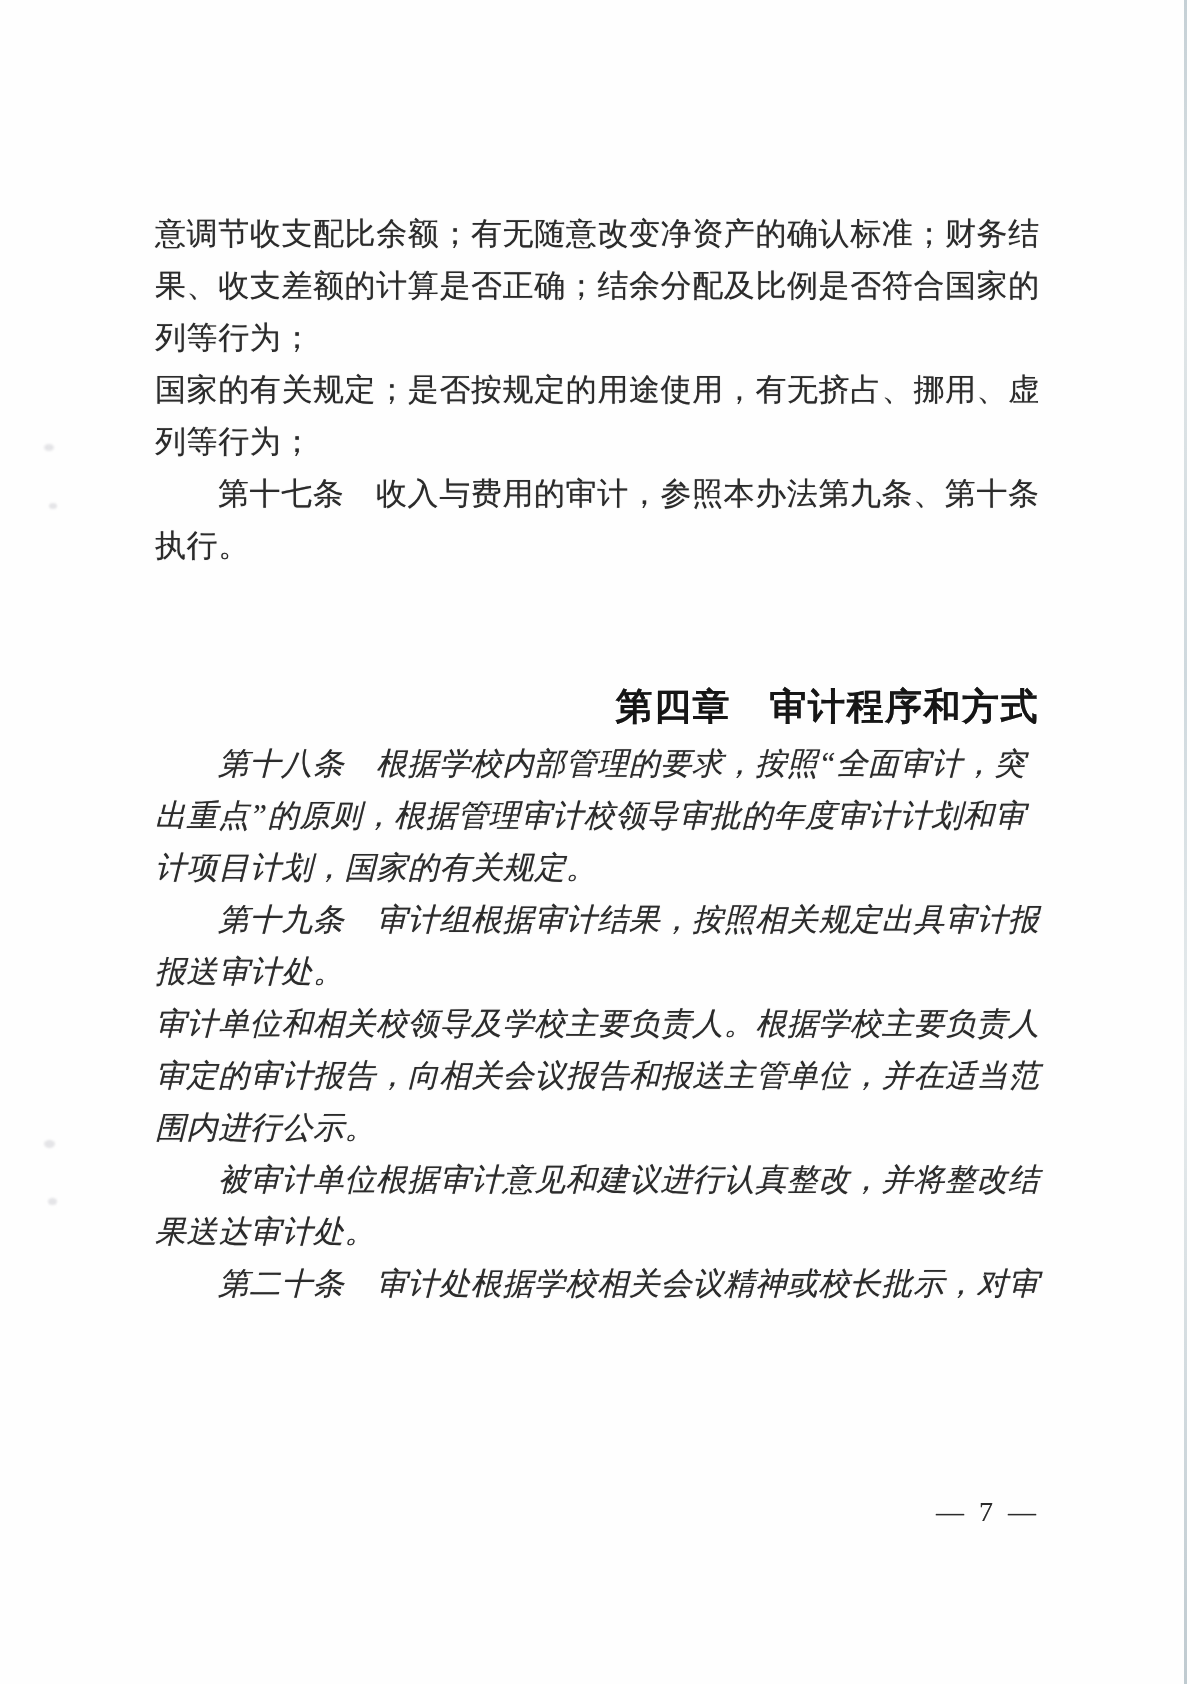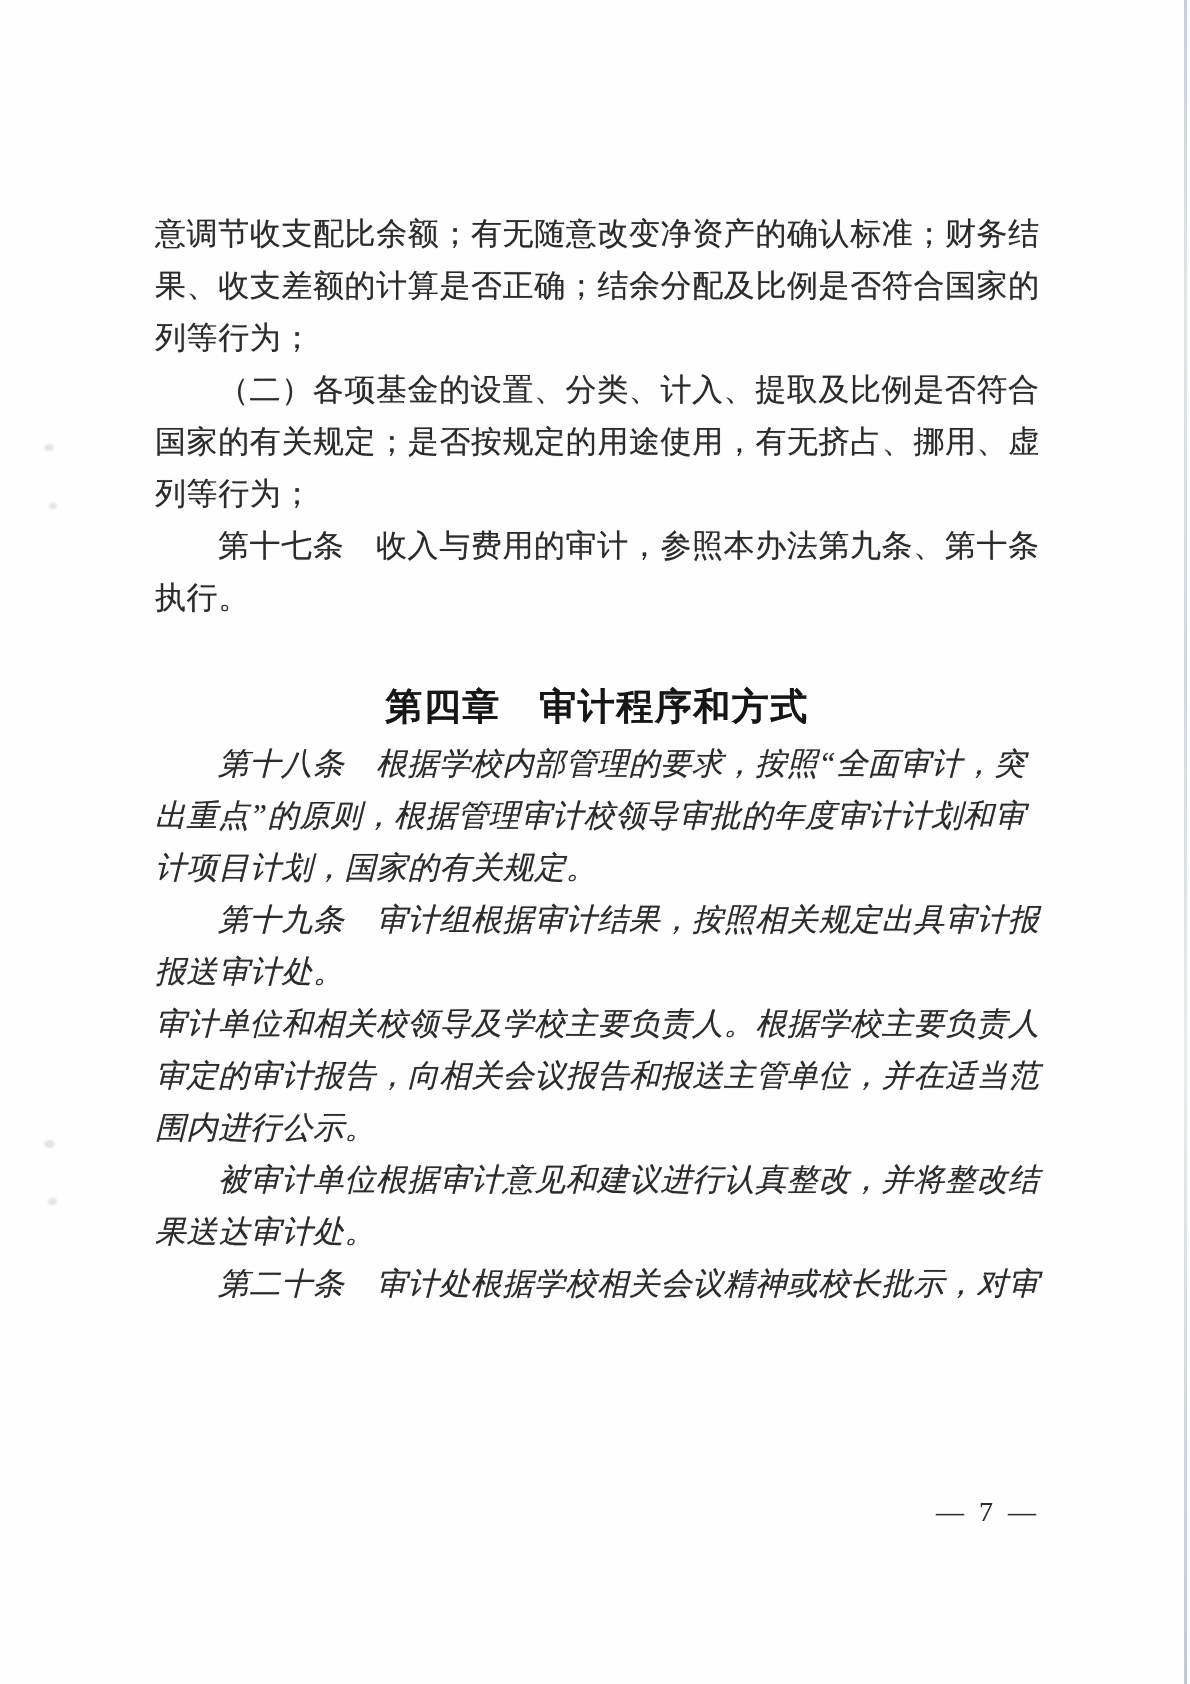--- a/index.html
+++ b/index.html
@@ -62,21 +62,21 @@
     color: #2b2b2b;
     text-shadow: 0 0 0.7px rgba(45,45,45,0.55);
   }
   .line.indent { padding-left: 63px; }
 
   .chapter {
     position: absolute;
     left: 155px;
     top: 684px;
     width: 884px;
-    text-align: center;
+    text-align: right;
     font-size: 37px;
     line-height: 46px;
     font-weight: 700;
     letter-spacing: 1.5px;
     color: #161616;
     text-shadow: 0 0 0.6px rgba(20,20,20,0.6);
   }
 
   .page-number {
     position: absolute;
@@ -102,21 +102,20 @@
   <div class="smudge s4"></div>
 
   <div class="body-block block-a">
 
       <div class="line">意调节收支配比余额；有无随意改变净资产的确认标准；财务结</div>
 
       <div class="line">果、收支差额的计算是否正确；结余分配及比例是否符合国家的</div>
 
       <div class="line">列等行为；</div>
 
-      <div class="line indent">（二）各项基金的设置、分类、计入、提取及比例是否符合</div>
 
       <div class="line">国家的有关规定；是否按规定的用途使用，有无挤占、挪用、虚</div>
 
       <div class="line">列等行为；</div>
 
       <div class="line indent">第十七条　收入与费用的审计，参照本办法第九条、第十条</div>
 
       <div class="line">执行。</div>
     </div>
 

